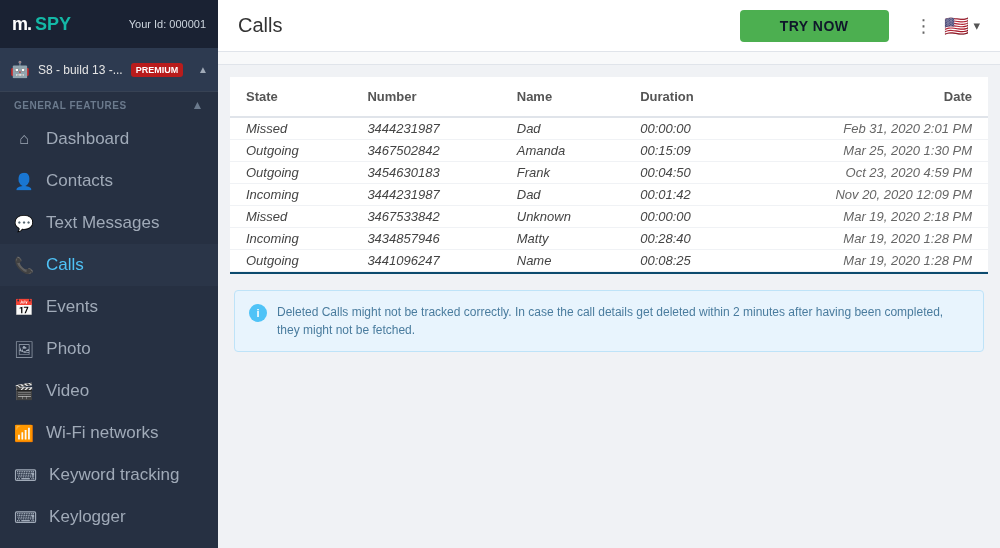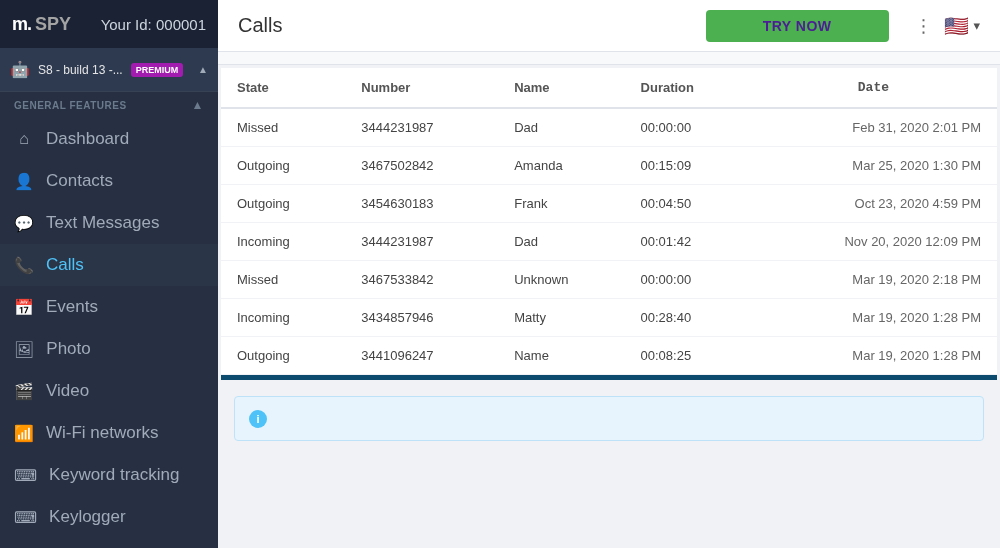--- a/index.html
+++ b/index.html
@@ -27,25 +27,25 @@
       padding: 0 12px;
       height: 48px;
       min-height: 48px;
     }
     .sidebar-logo {
       display: flex;
       align-items: center;
       gap: 4px;
     }
     .logo-m { color: #fff; font-weight: bold; font-size: 18px; letter-spacing: -1px; }
-    .logo-spy { color: #a3a3a3; font-weight: bold; font-size: 18px; }
+    .logo-spy { color: #14b8a6; font-weight: bold; font-size: 18px; }
     .sidebar-user-id {
       margin-left: auto;
       color: #cdd5de;
-      font-size: 15px;
+      font-size: 11px;
       text-align: center;
     }
 
     .device-bar {
       background: #2d3a50;
       display: flex;
       align-items: center;
       padding: 0 10px;
       height: 44px;
       min-height: 44px;
@@ -58,21 +58,21 @@
     }
     .device-name {
       color: #e5e5e5;
       font-size: 12px;
       white-space: nowrap;
       overflow: hidden;
       text-overflow: ellipsis;
       max-width: 100px;
     }
     .premium-badge {
-      background: #a21caf;
+      background: #b91c1c;
       color: #fff;
       font-size: 9px;
       font-weight: bold;
       padding: 2px 5px;
       border-radius: 3px;
       text-transform: uppercase;
     }
     .scroll-indicator {
       margin-left: auto;
       color: #a0aab8;
@@ -127,24 +127,24 @@
       gap: 16px;
     }
     .page-title {
       font-size: 20px;
       font-weight: 400;
       color: #333;
       margin-right: auto;
     }
     .try-now-btn {
       background: #4caf50;
-      color: #4c1d95;
+      color: #0f172a;
       border: none;
       border-radius: 4px;
-      padding: 8px 57px;
+      padding: 8px 40px;
       font-size: 14px;
       font-weight: bold;
       cursor: pointer;
       letter-spacing: 0.5px;
     }
     .top-bar-actions {
       display: flex;
       align-items: center;
       gap: 10px;
       margin-left: 10px;
@@ -165,47 +165,48 @@
       flex: 1;
       overflow-y: auto;
       padding: 0;
       background: #f0f2f5;
     }
     .content-area::-webkit-scrollbar { width: 6px; }
     .content-area::-webkit-scrollbar-thumb { background: #ccc; border-radius: 3px; }
 
     .calls-table-container {
       background: #fff;
-      margin: 3px;
-      border-bottom: 5px solid #0c4a6e;
+      margin: 12px;
+      border-bottom: 2px solid #0c4a6e;
     }
 
     .calls-table {
       width: 100%;
       border-collapse: collapse;
     }
     .calls-table thead tr {
       border-bottom: 2px solid #e0e4ea;
     }
     .calls-table thead th {
       padding: 12px 16px;
       text-align: left;
       font-weight: 600;
       color: #555;
       font-size: 13px;
       background: #fff;
     }
-    .calls-table thead th:last-child { text-align: center; font-family: Liberation Mono, monospace; }
+    .calls-table thead th:last-child { text-align: right; }
     .calls-table tbody tr {
       border-bottom: 1px solid #f0f2f5;
     }
     .calls-table tbody td {
-      padding: 11px 16px;
+      padding: 3px 16px;
       color: #444;
       font-size: 13px;
+      font-style: italic;
     }
     .calls-table tbody td:last-child { text-align: right; color: #666; }
 
     .info-bar {
       background: #e8f4fd;
       border: 1px solid #bee3f8;
       border-radius: 4px;
       margin: 16px;
       padding: 12px 14px;
       display: flex;
@@ -391,16 +392,17 @@
       <td>Name</td>
       <td>00:08:25</td>
       <td>Mar 19, 2020 1:28 PM</td>
     </tr>
           </tbody>
       </table>
     </div>
 
     <div class="info-bar">
       <div class="info-icon">i</div>
+      <span>Deleted Calls might not be tracked correctly. In case the call details get deleted within 2 minutes after having been completed, they might not be fetched.</span>
     </div>
 
   </div>
 </div>
 
 </body></html>

